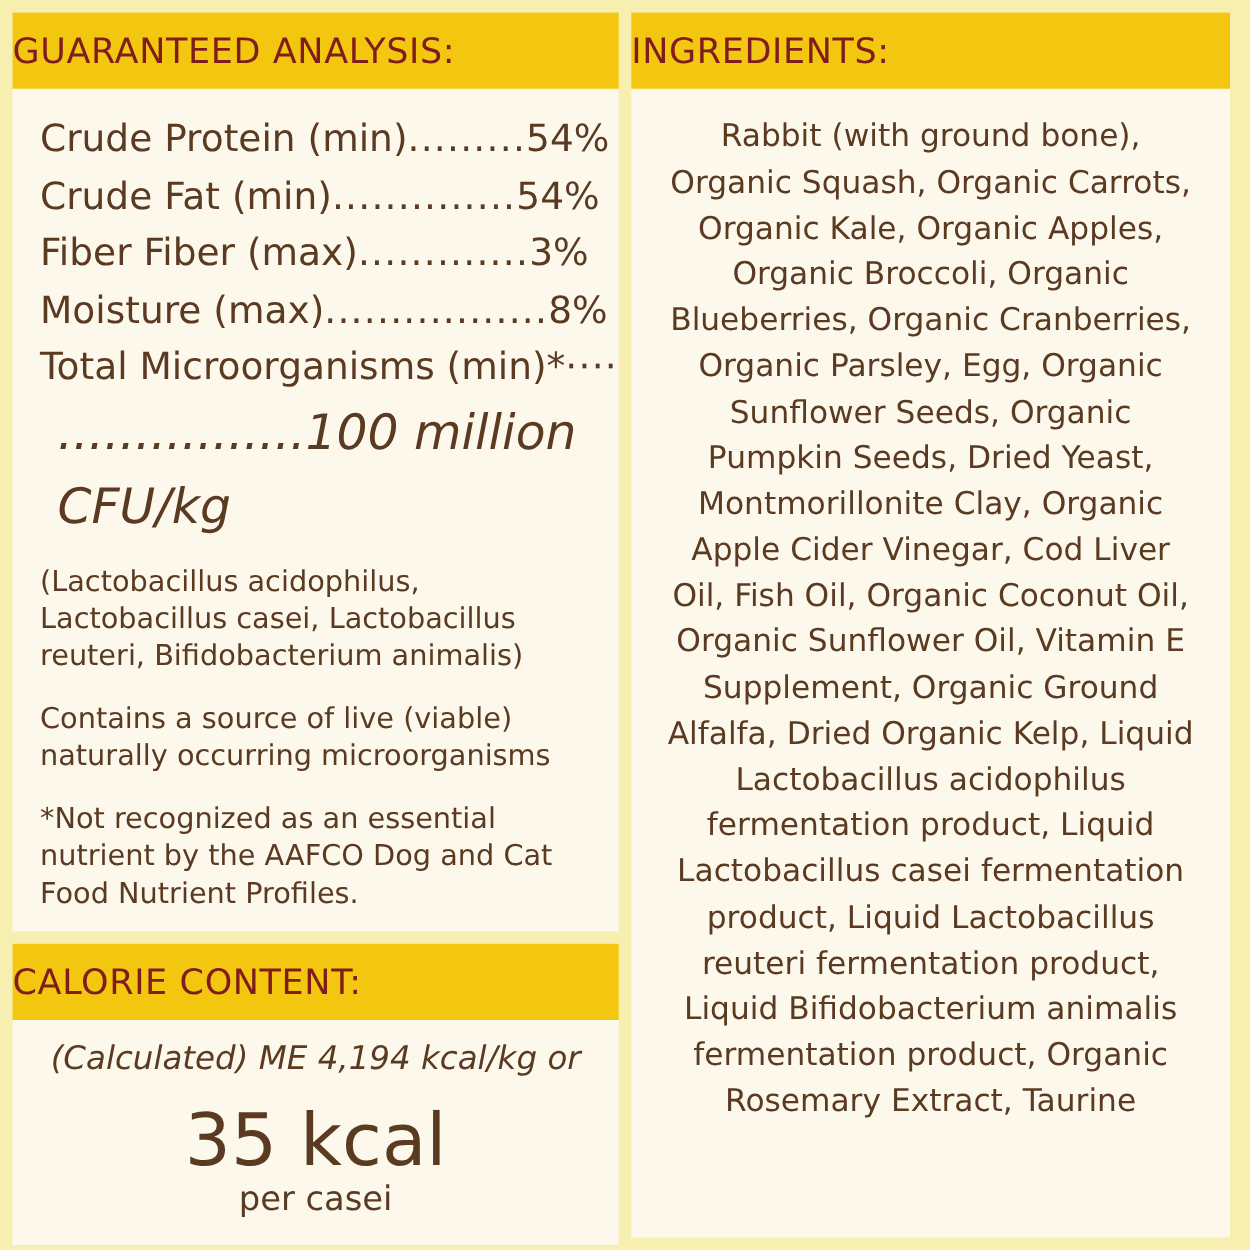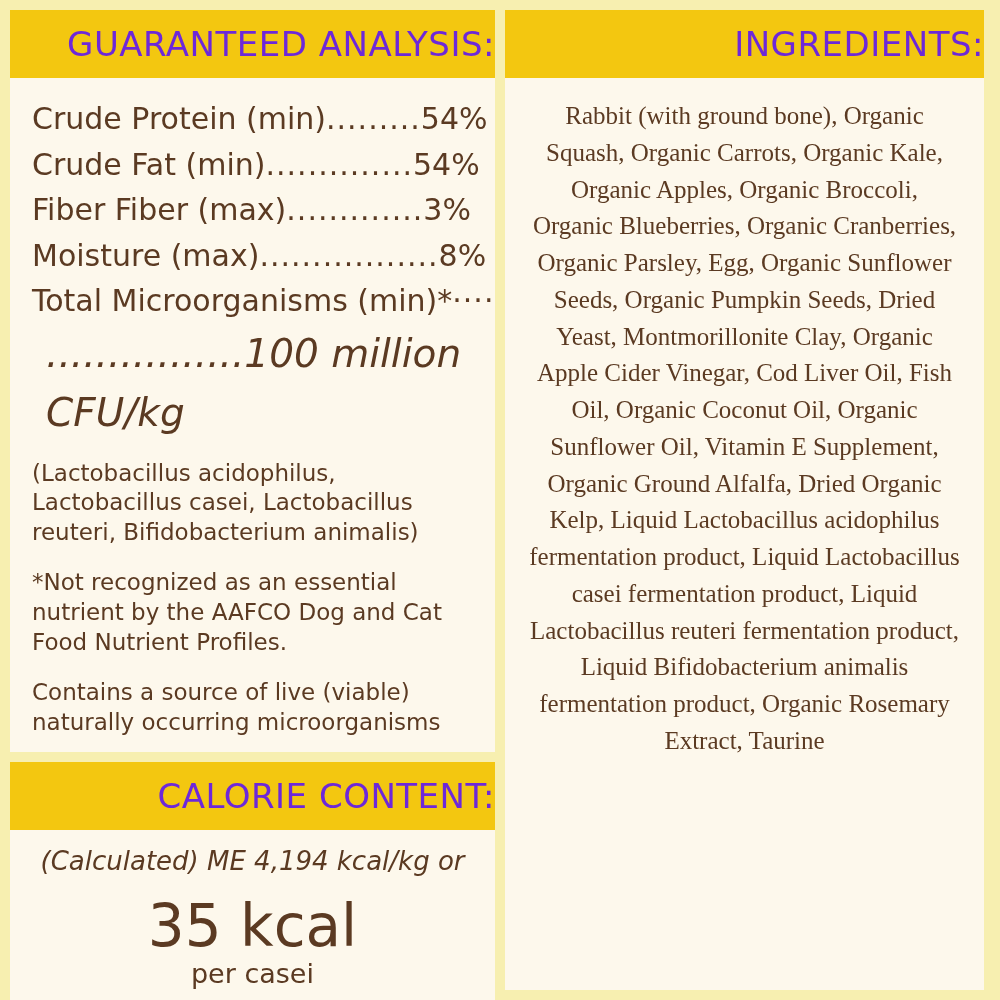--- a/index.html
+++ b/index.html
@@ -34,23 +34,23 @@
   .col-right {
     width: 479px;
   }
   .panel {
     background: #fdf8ec;
     display: flex;
     flex-direction: column;
   }
   .band {
     background: #f3c710;
-    color: #6d28d9;
-    text-align: right;
-    font-size: 34px;
+    color: #7f1d1d;
+    text-align: left;
+    font-size: 28px;
     letter-spacing: 0.5px;
     padding: 14px 0 14px 0;
     font-weight: 400;
   }
   .panel-body {
     padding: 18px 22px 14px 22px;
     flex: 1;
     border-radius: 15px;
   }
   
@@ -101,21 +101,20 @@
   }
   .cal-sub {
     font-size: 27px;
     line-height: 1.2;
     margin-top: -2px;
   }
   
   .ing-body {
     padding: 20px 24px 18px 24px;
     text-align: center;
-    font-family: Liberation Serif, serif;
   }
   .ing-text {
     font-size: 25px;
     line-height: 1.47;
     text-align: center;
     display: block;
   }
 </style>
 </head>
 <body>
@@ -141,22 +140,22 @@
           <span class="ga-row">
             <span class="ga-label">Moisture (max)</span><span class="dots">.................</span><span class="ga-value">8%</span>
           </span>
           <span class="ga-row">
             <span class="ga-label">Total Microorganisms (min)*</span><span class="dots">····</span><span class="ga-value"></span>
           </span>
           <span class="ga-row-cont">................100 million CFU/kg</span>
         </div>
 
         <p class="note">(Lactobacillus acidophilus, Lactobacillus casei, Lactobacillus reuteri, Bifidobacterium animalis)</p>
+        <p class="note">Contains a source of live (viable) naturally occurring microorganisms</p>
         <p class="note">*Not recognized as an essential nutrient by the AAFCO Dog and Cat Food Nutrient Profiles.</p>
-        <p class="note">Contains a source of live (viable) naturally occurring microorganisms</p>
 
       </div>
     </div>
 
     <div class="panel">
       <div class="band">CALORIE CONTENT:</div>
       <div class="cal-body">
         <div class="cal-line1">(Calculated) ME 4,194 kcal/kg or</div>
         <div class="cal-big">35 kcal</div>
         <div class="cal-sub">per casei</div>

